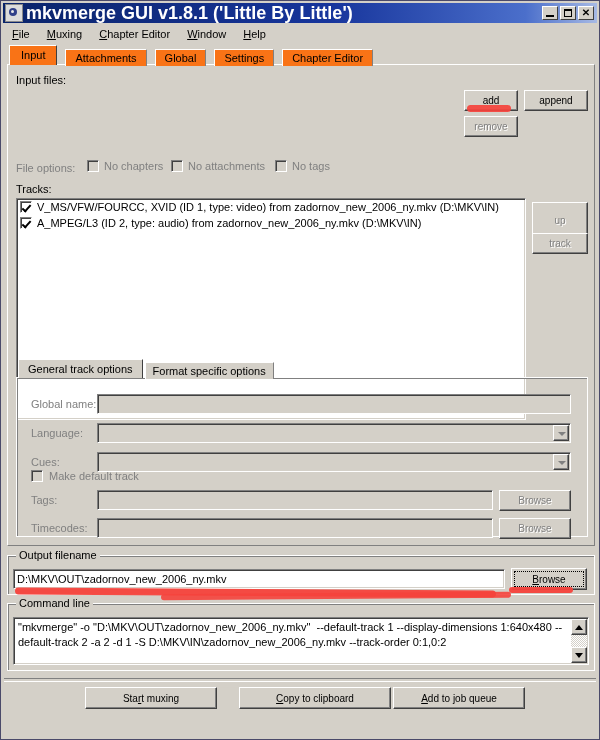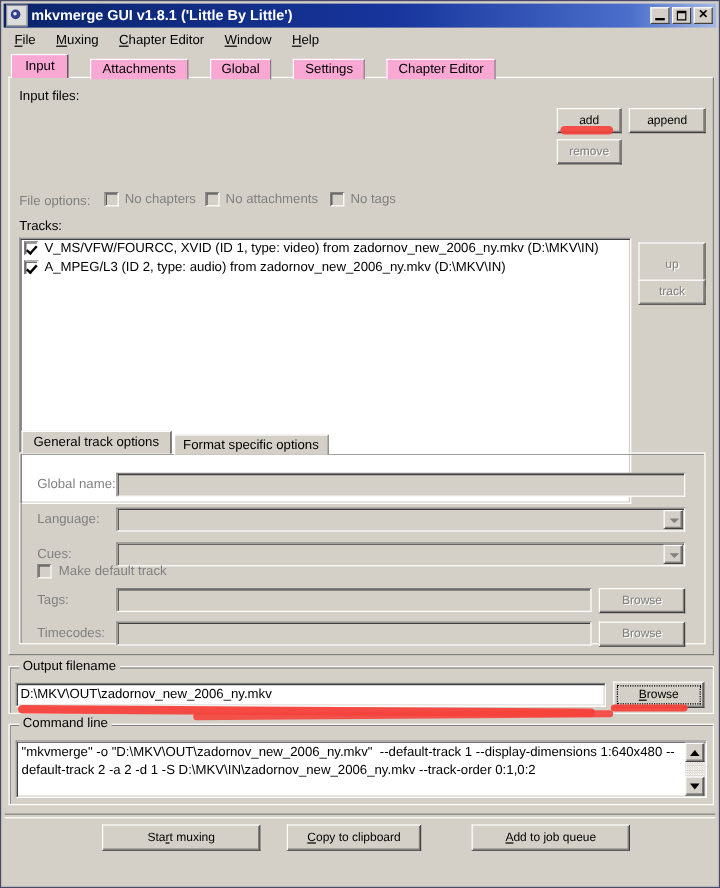--- a/index.html
+++ b/index.html
@@ -53,21 +53,21 @@
     content: "";
     position: absolute;
     left: 5px; top: 5px;
     width: 3px; height: 3px;
     border-radius: 50%;
     background: #e8e8e8;
   }
   .title-text {
     color: #ffffff;
     font-weight: bold;
-    font-size: 12px;
+    font-size: 18px;
     letter-spacing: 0px;
     white-space: nowrap;
     overflow: hidden;
     flex: 1 1 auto;
   }
   .title-btns {
     display: flex;
     gap: 2px;
     flex: 0 0 auto;
     margin-right: 1px;
@@ -124,29 +124,29 @@
     left: 8px; top: 44px;
     width: 584px; height: 20px;
     display: flex;
     align-items: flex-end;
     z-index: 4;
   }
   .tab {
     height: 17px;
     line-height: 17px;
     padding: 0 9px;
-    background: #f9a8d4;
+    background: #f97316;
     border-top: 1px solid #ffffff;
     border-left: 1px solid #ffffff;
     border-right: 1px solid #808080;
     box-sizing: border-box;
     font-size: 11px;
     white-space: nowrap;
     cursor: default;
-    margin-right: 18px;
+    margin-right: 8px;
     position: relative;
     top: 1px;
   }
   .tab.active {
     height: 20px;
     line-height: 19px;
     top: 0px;
     padding: 0 11px;
     border-right: 1px solid #404040;
     z-index: 5;
@@ -527,21 +527,21 @@
       <div class="sbbtn up" style="top:0;"></div>
       <div class="sbbtn down" style="bottom:0;"></div>
     </div>
   </div>
 
   <div class="botsep"></div>
 
   <div class="btn" style="left:84px; top:686px; width:132px; height:22px;">
       <span>Sta<u>r</u>t muxing</span>
     </div>
-  <div class="btn" style="left:238px; top:686px; width:112px; height:22px;">
+  <div class="btn" style="left:238px; top:686px; width:152px; height:22px;">
       <span><u>C</u>opy to clipboard</span>
     </div>
   <div class="btn" style="left:392px; top:686px; width:132px; height:22px;">
       <span><u>A</u>dd to job queue</span>
     </div>
 
   <div class="marker add"></div>
   <div class="marker underline"></div>
   <div class="marker underline2"></div>
   <div class="marker browse"></div>

